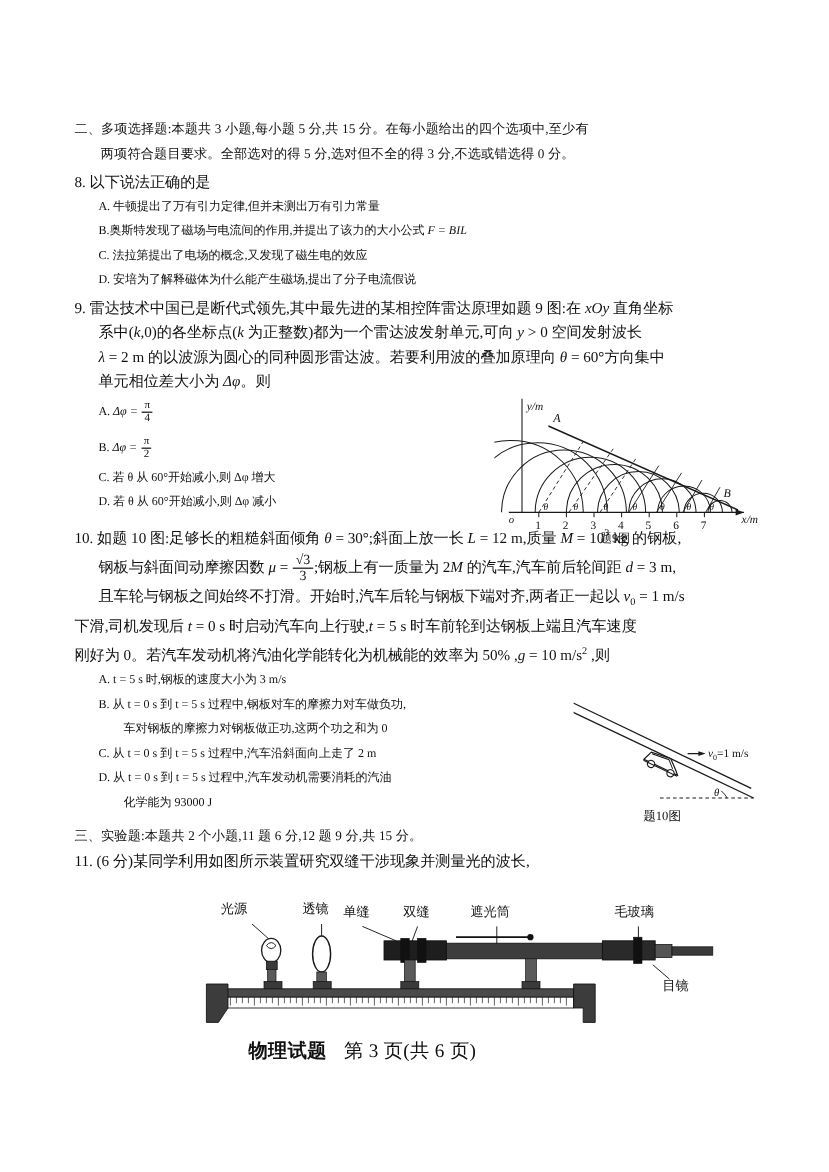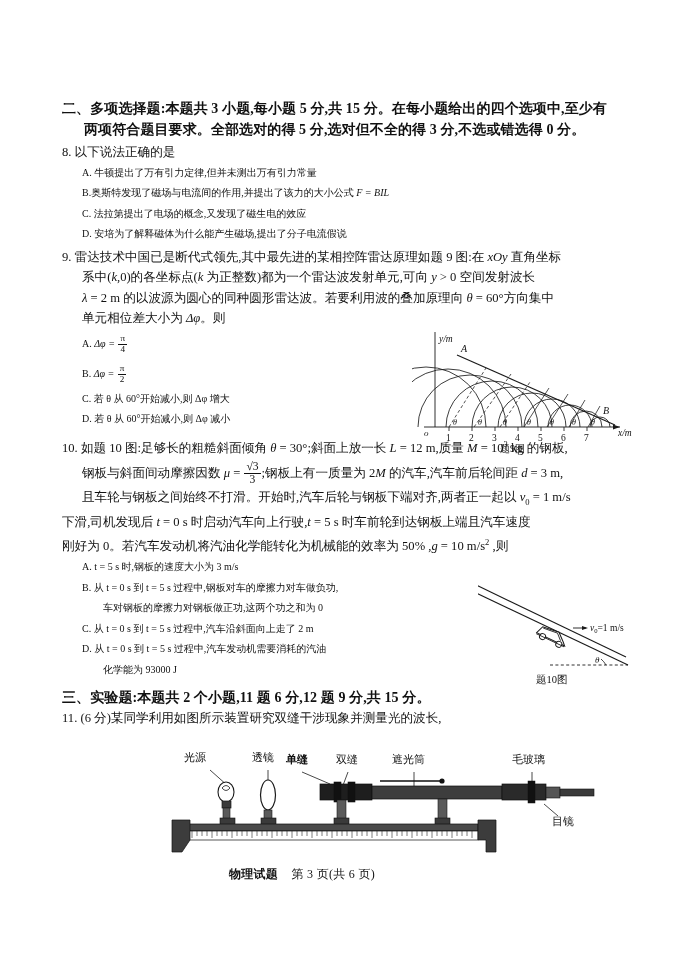--- a/index.html
+++ b/index.html
@@ -22,22 +22,22 @@
   }
   .content {
     position: absolute;
     left: 62px;
     top: 98px;
     width: 578px;
   }
 
   
   .sec-head {
-    font-weight: bold;
-    font-size: 14px;
+    font-weight: normal;
+    font-size: 11px;
     line-height: 21px;
     letter-spacing: 0.1px;
   }
   .sec-head .l2 { display: block; padding-left: 22px; }
   .q {
     margin-top: 2px;
     font-size: 12.6px;
     line-height: 20.6px;
     text-align: justify;
   }
@@ -112,21 +112,21 @@
     white-space: nowrap;
   }
 
   
   .footer {
     position: absolute;
     left: 0;
     top: 866px;
     width: 604px;
     text-align: center;
-    font-size: 12px;
+    font-size: 16px;
     font-weight: bold;
     letter-spacing: 0.3px;
   }
   .footer .pg { font-weight: normal; }
 </style>
 </head>
 <body>
 
 <div class="page">
 
@@ -442,21 +442,21 @@
         </g>
 
         <path d="M 20 72 L 38 72 L 38 92 L 30 104 L 20 104 Z" fill="#3c3c3c" stroke="#111" stroke-width="0.7"></path>
         <path d="M 326 72 L 344 72 L 344 104 L 334 104 L 334 92 L 326 92 Z" fill="#3c3c3c" stroke="#111" stroke-width="0.7"></path>
       </g>
     </svg>
 
     
     <div class="lbl" style="left:32px; top:2px;text-align:center;">光源</div>
     <div class="lbl" style="left:100px; top:2px;">透镜</div>
-    <div class="lbl" style="left:134px; top:4px;font-weight:bold;">单缝</div>
+    <div class="lbl" style="left:134px; top:4px;">单缝</div>
     <div class="lbl" style="left:184px; top:4px;">双缝</div>
     <div class="lbl" style="left:240px; top:4px;">遮光筒</div>
     <div class="lbl" style="left:360px; top:4px;">毛玻璃</div>
     <div class="lbl" style="left:400px; top:66px;">目镜</div>
   </div>
 
   <div class="footer">
     <span>物理试题</span>
     <span class="pg" style="margin-left:10px;">第 3 页(共 6 页)</span>
   </div>

